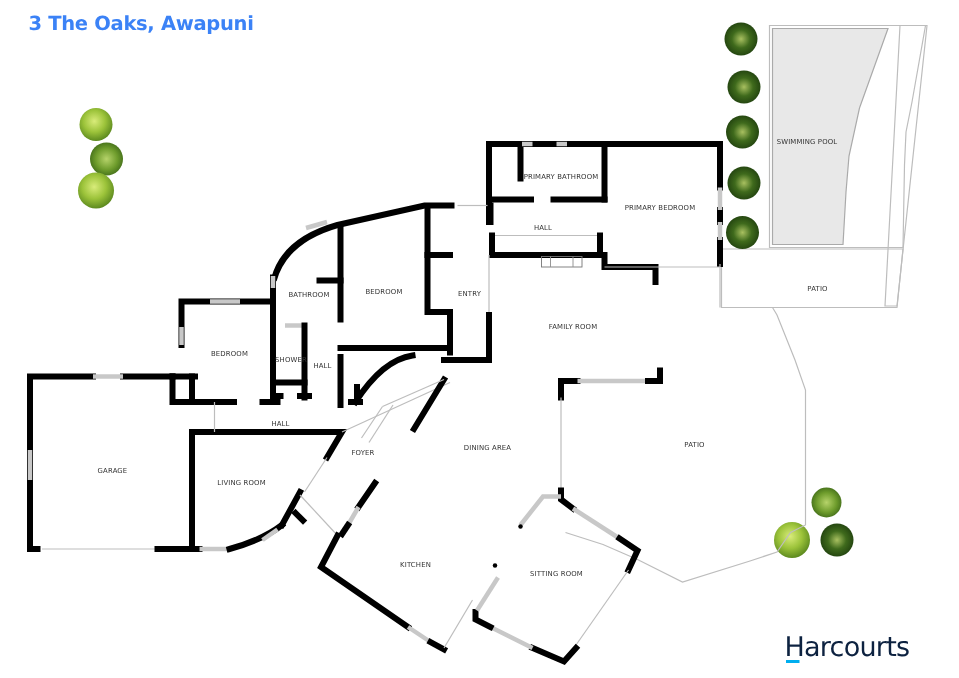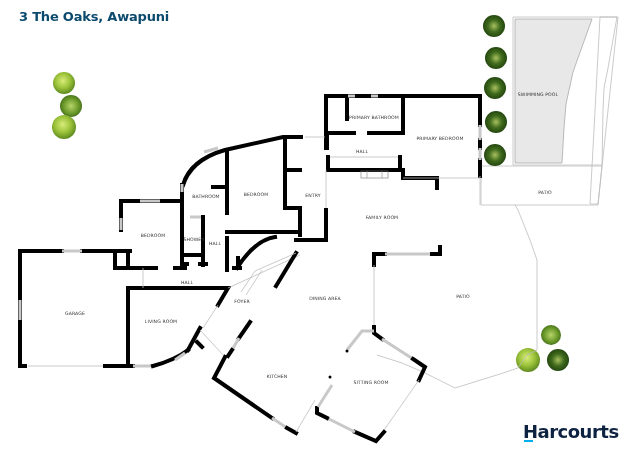--- a/index.html
+++ b/index.html
@@ -1,24 +1,24 @@
 <!DOCTYPE html>
 <html><head>
 <meta charset="utf-8">
 <style>
   html, body { margin:0; padding:0; background:#ffffff; }
   body { width:639px; height:452px; position:relative; overflow:hidden; font-family:"Liberation Sans", sans-serif; }
-  .title { position:absolute; left:19px; top:9px; font-family:"DejaVu Sans", sans-serif; font-weight:bold; font-size:13px; color:#0c4a6e; letter-spacing:-0.2px; }
+  .title { position:absolute; left:19px; top:9px; font-family:"DejaVu Sans", sans-serif; font-weight:bold; font-size:13px; color:#3b82f6; letter-spacing:-0.2px; }
   svg.plan { position:absolute; left:0; top:0; }
   .wall { stroke:#000; stroke-width:4; fill:none; stroke-linecap:square; }
   .thin { stroke:#bdbdbd; stroke-width:0.8; fill:none; }
   .win { stroke:#c8c8c8; stroke-width:3; fill:none; }
   .winl { stroke:#8c8c8c; stroke-width:0.6; fill:none; }
   .lbl { font-family:"DejaVu Sans", sans-serif; font-size:4.6px; fill:#333; text-anchor:middle; letter-spacing:0.1px; }
-  .logo { position:absolute; left:523px; top:421px; font-family:"DejaVu Sans", sans-serif; font-weight:bold; font-size:18px; color:#0d2240; letter-spacing:-0.5px; }
+  .logo { position:absolute; left:523px; top:421px; font-family:"DejaVu Sans", sans-serif; font-weight:normal; font-size:18px; color:#0d2240; letter-spacing:-0.5px; }
   .logo-bar { position:absolute; left:524px; top:440px; width:9px; height:2px; background:#00aeef; }
 </style>
 </head>
 <body>
 
 <div class="title">3 The Oaks, Awapuni</div>
 
 <svg class="plan" width="639" height="452" viewBox="0 0 639 452">
   <defs>
     <radialGradient id="shrub" cx="45%" cy="40%" r="60%">

